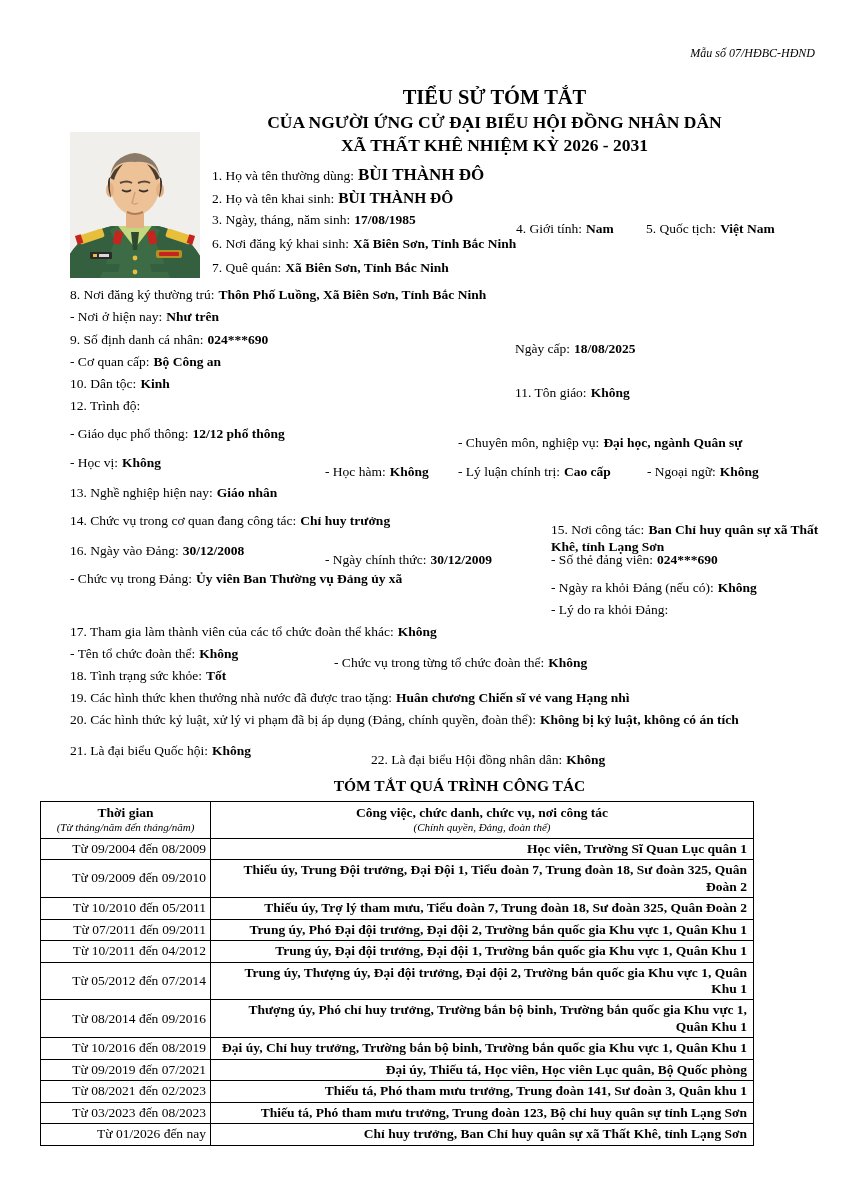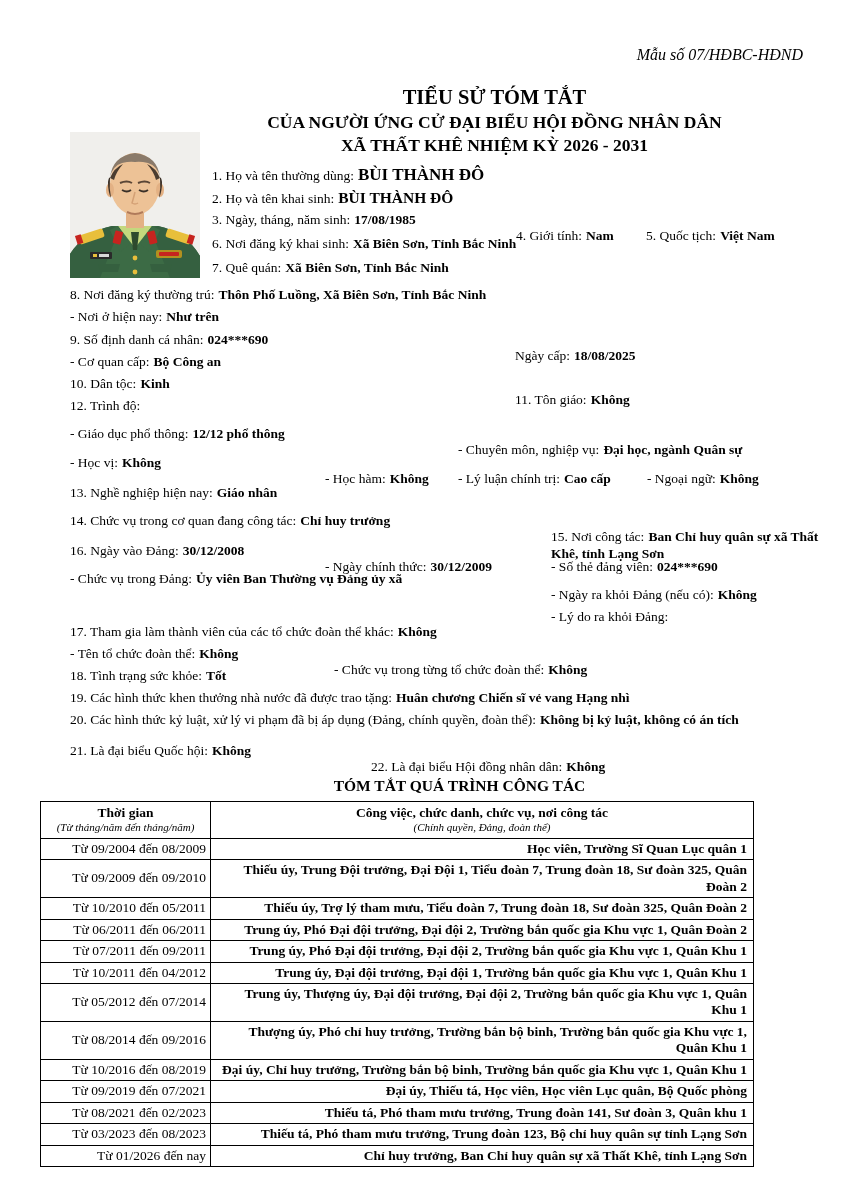--- a/index.html
+++ b/index.html
@@ -1,31 +1,31 @@
 <!DOCTYPE html>
 <html><head>
 <meta charset="utf-8">
 <style>
   html,body{margin:0;padding:0;background:#fff;}
   .page{
     position:relative;width:849px;height:1200px;background:#fff;
     font-family:"Liberation Serif","DejaVu Serif",serif;color:#000;
     font-size:13.5px;overflow:hidden;
   }
-  .form-number{position:absolute;top:46px;right:46px;font-style:italic;font-size:16px;}
+  .form-number{position:absolute;top:46px;right:34px;font-style:italic;font-size:12px;}
   .titles{margin-top:84px;text-align:center;padding-left:140px;line-height:1.32;font-weight:bold;}
   .t1{font-size:20.5px;}
   .t2{font-size:17.5px;}
   .photo{position:absolute;left:70px;top:132px;width:130px;height:146px;}
   .photo svg{display:block;width:130px;height:146px;}
   .sec1{margin:8px 40px 0 212px;}
   .sec1 .row{position:relative;height:23.6px;}
   .sec2{margin:4px 38px 0 70px;}
   .sec2 .row{position:relative;height:22.2px;}
-  .row .abs{position:absolute;top:16px;}
+  .row .abs{position:absolute;top:9px;}
   .l255{left:255px}.l264{left:264px}.l301{left:301px}.l304{left:304px}
   .l388{left:388px}.l434{left:434px}.l445{left:445px}.l481{left:481px}.l577{left:577px}
   .val{font-weight:bold;margin-left:4px;}
   .v1{font-size:17px;}
   .v2{font-size:15.5px;}
   .mt6{margin-top:6px;}
   .mt8{margin-top:8px;}
   .row-tall{height:46px;}
   .w15{display:inline-block;width:268px;line-height:1.25;}
   .career-title{margin:12px 0 6px;padding-left:70px;text-align:center;font-weight:bold;font-size:15.5px;}
@@ -226,24 +226,20 @@
         </tr>
       <tr>
           <td class="time">Từ 09/2009 đến 09/2010</td>
           <td class="work">Thiếu úy, Trung Đội trưởng, Đại Đội 1, Tiểu đoàn 7, Trung đoàn 18, Sư đoàn 325, Quân Đoàn 2</td>
         </tr>
       <tr>
           <td class="time">Từ 10/2010 đến 05/2011</td>
           <td class="work">Thiếu úy, Trợ lý tham mưu, Tiểu đoàn 7, Trung đoàn 18, Sư đoàn 325, Quân Đoàn 2</td>
         </tr>
       <tr>
-          <td class="time">Từ 06/2011 đến 06/2011</td>
-          <td class="work">Trung úy, Phó Đại đội trưởng, Đại đội 2, Trường bắn quốc gia Khu vực 1, Quân Đoàn 2</td>
-        </tr>
-      <tr>
           <td class="time">Từ 07/2011 đến 09/2011</td>
           <td class="work">Trung úy, Phó Đại đội trưởng, Đại đội 2, Trường bắn quốc gia Khu vực 1, Quân Khu 1</td>
         </tr>
       <tr>
           <td class="time">Từ 10/2011 đến 04/2012</td>
           <td class="work">Trung úy, Đại đội trưởng, Đại đội 1, Trường bắn quốc gia Khu vực 1, Quân Khu 1</td>
         </tr>
       <tr>
           <td class="time">Từ 05/2012 đến 07/2014</td>
           <td class="work">Trung úy, Thượng úy, Đại đội trưởng, Đại đội 2, Trường bắn quốc gia Khu vực 1, Quân Khu 1</td>

